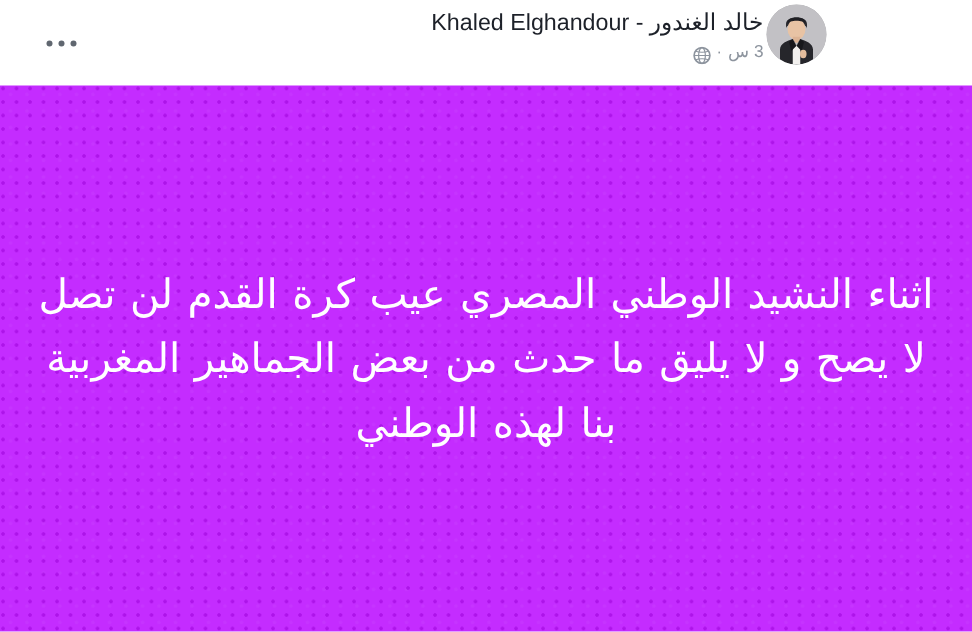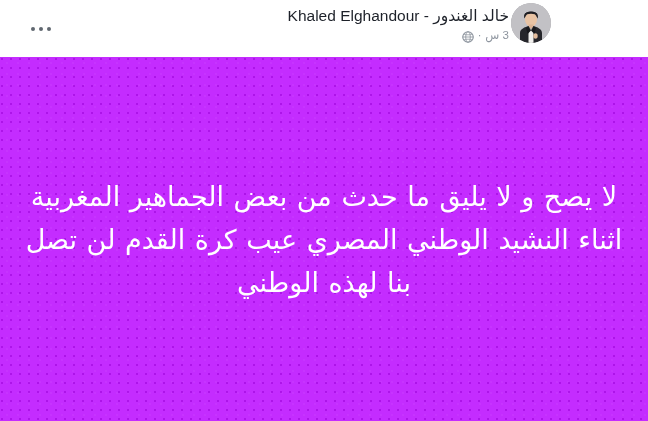--- a/index.html
+++ b/index.html
@@ -223,19 +223,19 @@
 
           <ellipse cx="24.5" cy="33" rx="2.2" ry="2.8" fill="#e3bc9c"></ellipse>
         </g>
       </svg>
     </div>
 
   </div>
 
   <div class="post-body">
     <div class="post-text">
+      <span class="line">اثناء النشيد الوطني المصري عيب كرة القدم لن تصل</span>
       <span class="line">لا يصح و لا يليق ما حدث من بعض الجماهير  المغربية</span>
-      <span class="line">اثناء النشيد الوطني المصري عيب كرة القدم لن تصل</span>
       <span class="line">بنا لهذه الوطني</span>
     </div>
   </div>
 
 </div>
 
 </body></html>

